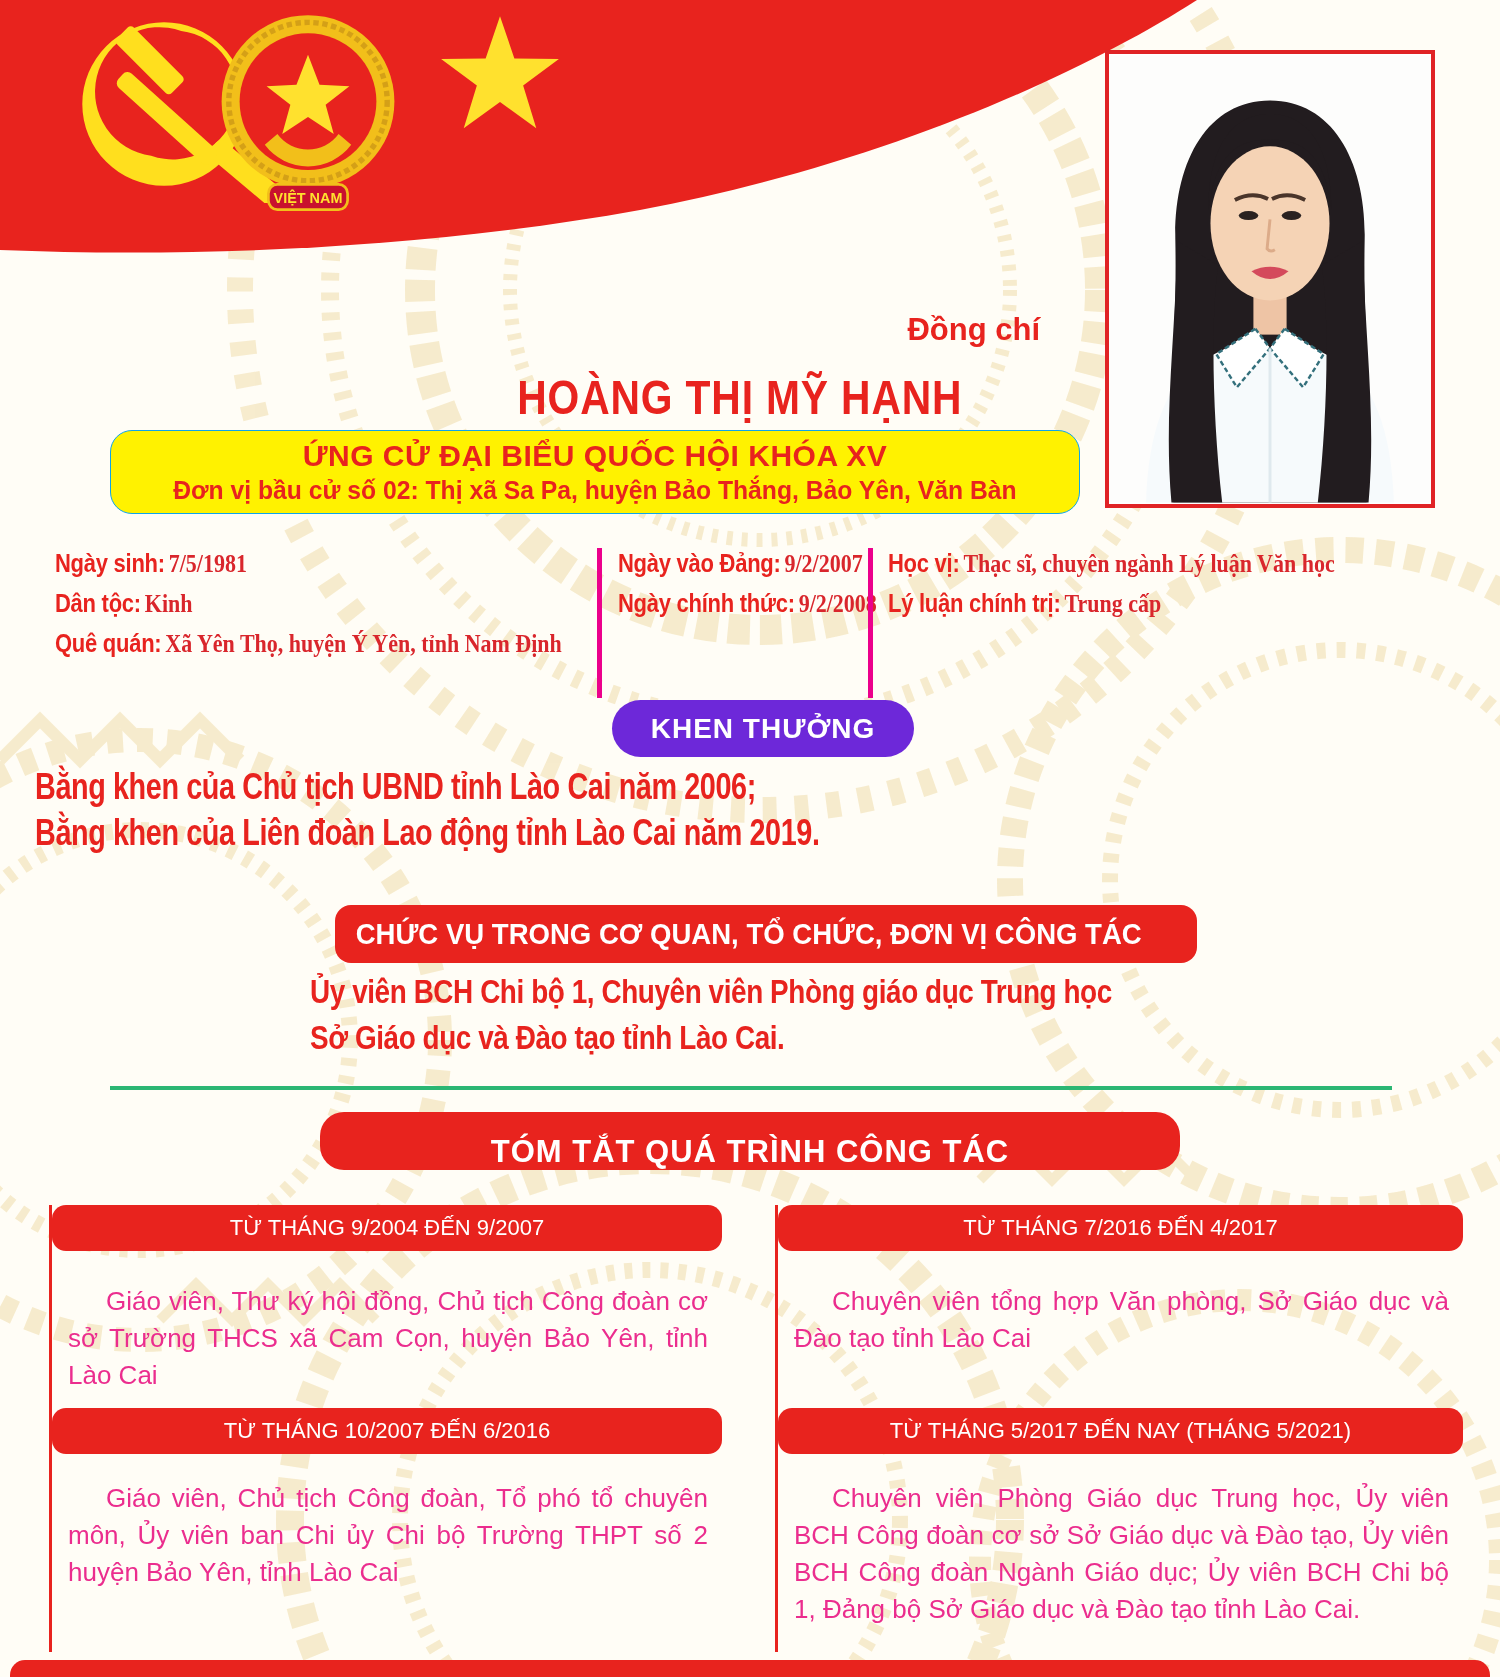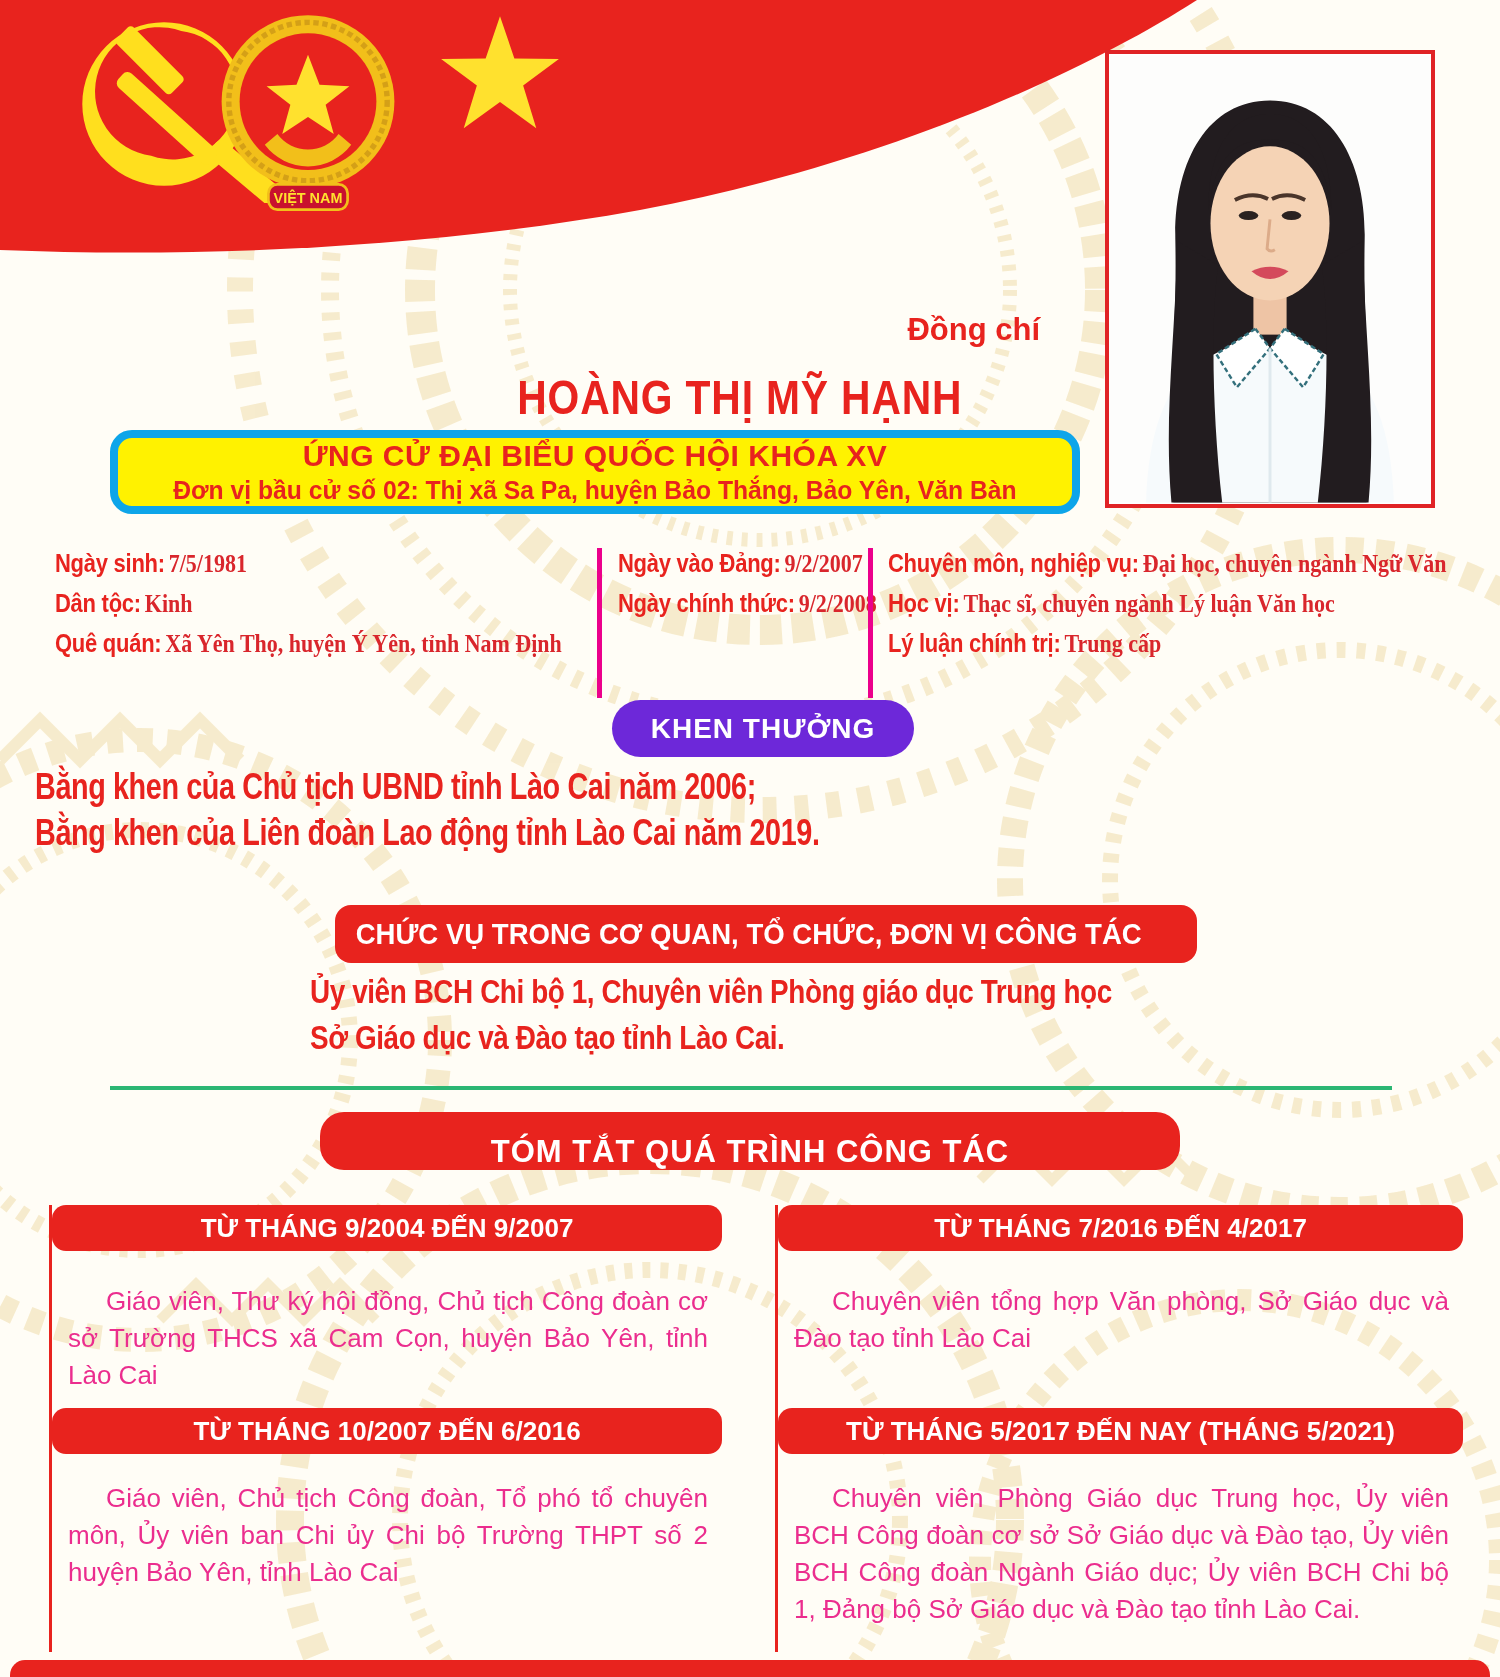--- a/index.html
+++ b/index.html
@@ -33,21 +33,21 @@
     display:flex;justify-content:center;
   }
   #name-row .nm{
     display:inline-block;transform:scaleX(.85);
     font-size:48px;font-weight:bold;color:#e8231e;letter-spacing:1px;white-space:nowrap;
   }
 
   
   #candidacy{
     position:absolute;left:110px;top:430px;width:970px;height:84px;z-index:3;
-    background:#fff200;border:8px solid #0ea5e9;border-radius:22px;box-sizing:border-box;
+    background:#fff200;border:1px solid #0ea5e9;border-radius:22px;box-sizing:border-box;
     display:flex;flex-direction:column;justify-content:center;align-items:center;gap:2px;
   }
   #candidacy .c-title{font-size:30px;font-weight:bold;color:#e8231e;letter-spacing:.5px;}
   #candidacy .c-sub{font-size:26px;font-weight:bold;color:#e8231e;transform:scaleX(.95);white-space:nowrap;}
 
   
   .info-col{position:absolute;top:545px;z-index:3;}
   .info-line{line-height:37px;white-space:nowrap;}
   .info-line .wrap{display:inline-block;transform:scaleX(.88);transform-origin:left center;}
   .info-line .lbl{font-weight:bold;color:#e8231e;font-size:25px;letter-spacing:-.3px;}
@@ -87,21 +87,21 @@
   #banner-tomtat span{color:#fff;font-weight:bold;font-size:31px;letter-spacing:1px;white-space:nowrap;}
 
   .career-col{position:absolute;top:1205px;height:447px;border-left:3px solid #e8231e;z-index:3;box-sizing:border-box;}
   #career-col-left{left:49px;width:673px;}
   #career-col-right{left:775px;width:688px;}
   .career-header{
     position:absolute;left:0;width:100%;height:46px;
     background:#e8231e;border-radius:14px;
     display:flex;align-items:center;justify-content:center;box-sizing:border-box;
   }
-  .career-header span{color:#fff;font-weight:bold;font-size:26px;white-space:nowrap;}
+  .career-header span{color:#fff;font-weight:normal;font-size:22px;white-space:nowrap;}
   .career-body{
     position:absolute;left:0;width:100%;box-sizing:border-box;
     padding:0 14px 0 16px;
     font-size:26px;line-height:37px;color:#eb2d8e;
     text-align:justify;text-indent:38px;
   }
   .row1{top:0;}
   .body1{top:78px;}
   .row2{top:203px;}
   .body2{top:275px;}
@@ -201,21 +201,20 @@
     <div class="info-line"><span class="wrap"><span class="lbl">Dân tộc:</span> <span class="val">Kinh</span></span></div>
     <div class="info-line"><span class="wrap"><span class="lbl">Quê quán:</span> <span class="val">Xã Yên Thọ, huyện Ý Yên, tỉnh Nam Định</span></span></div>
   </div>
   <div class="vdivider" style="left:597px;"></div>
   <div class="info-col" style="left:618px;width:245px;">
     <div class="info-line"><span class="wrap"><span class="lbl">Ngày vào Đảng:</span> <span class="val">9/2/2007</span></span></div>
     <div class="info-line"><span class="wrap"><span class="lbl">Ngày chính thức:</span> <span class="val">9/2/2008</span></span></div>
   </div>
   <div class="vdivider" style="left:868px;"></div>
   <div class="info-col" style="left:888px;width:610px;">
-    <div class="info-line"><span class="wrap"><span class="lbl">Chuyên môn, nghiệp vụ:</span> <span class="val">Đại học, chuyên ngành Ngữ Văn</span></span></div>
     <div class="info-line"><span class="wrap"><span class="lbl">Học vị:</span> <span class="val">Thạc sĩ, chuyên ngành Lý luận Văn học</span></span></div>
     <div class="info-line"><span class="wrap"><span class="lbl">Lý luận chính trị:</span> <span class="val">Trung cấp</span></span></div>
   </div>
 
   <div id="khen-pill">
     <span>KHEN THƯỞNG</span>
   </div>
   <div class="award-line" style="top:766px;">Bằng khen của Chủ tịch UBND tỉnh Lào Cai năm 2006;</div>
   <div class="award-line" style="top:812px;">Bằng khen của Liên đoàn Lao động tỉnh Lào Cai năm 2019.</div>
 

